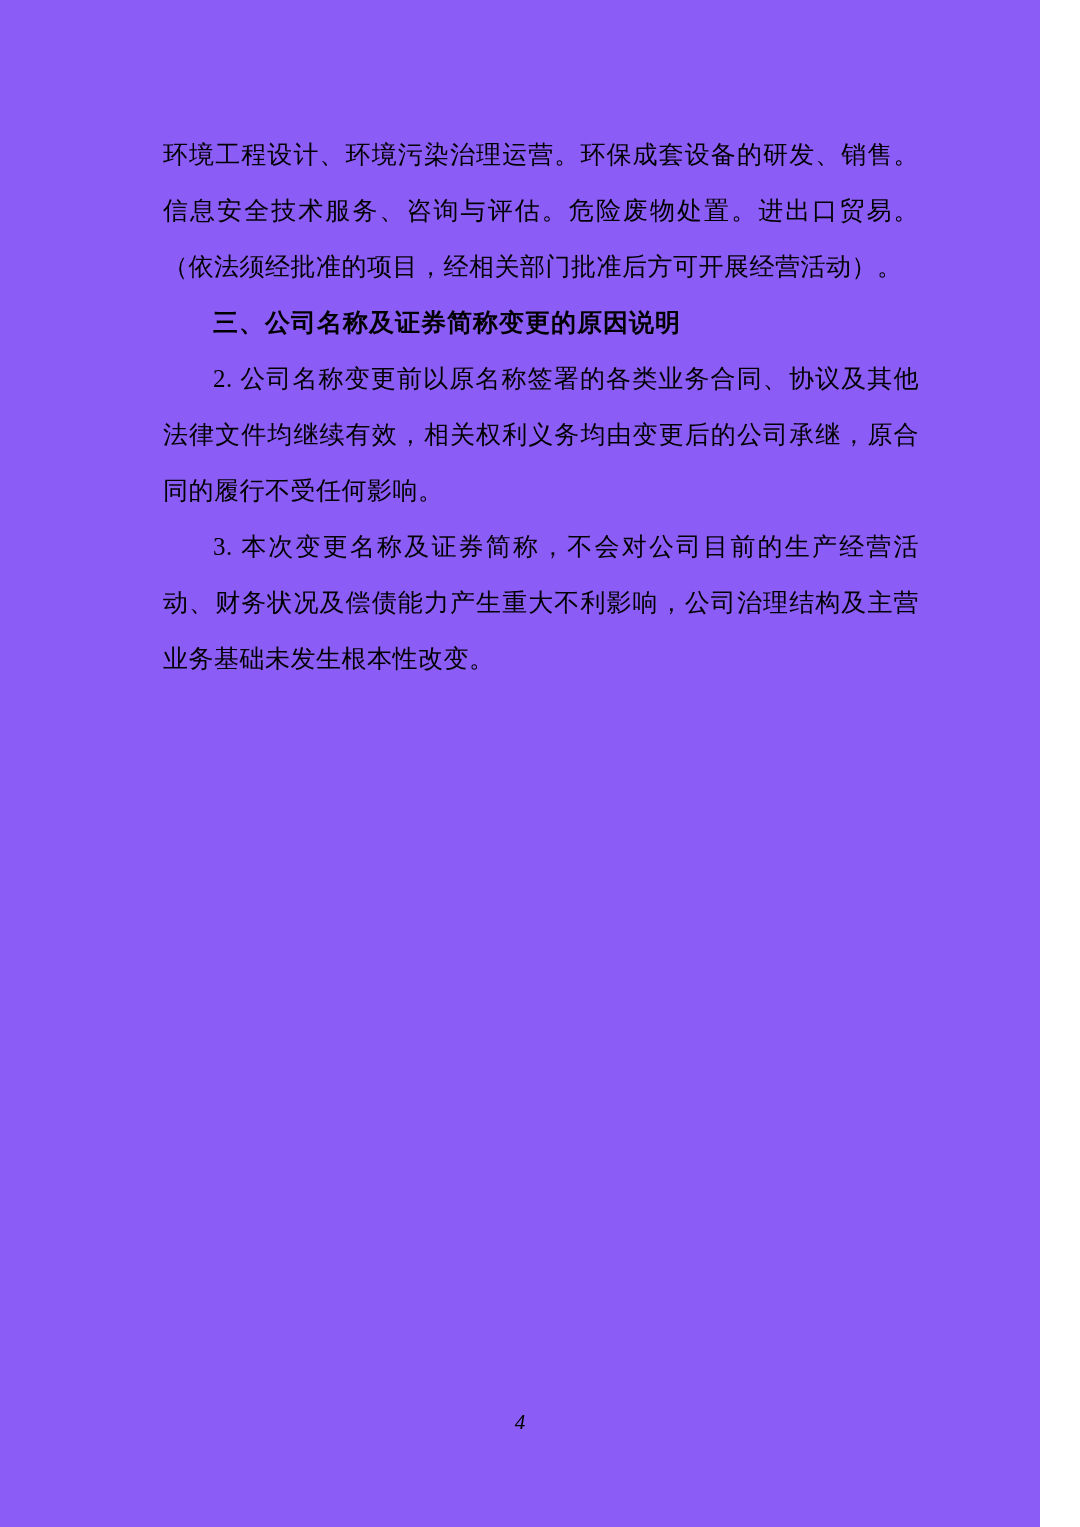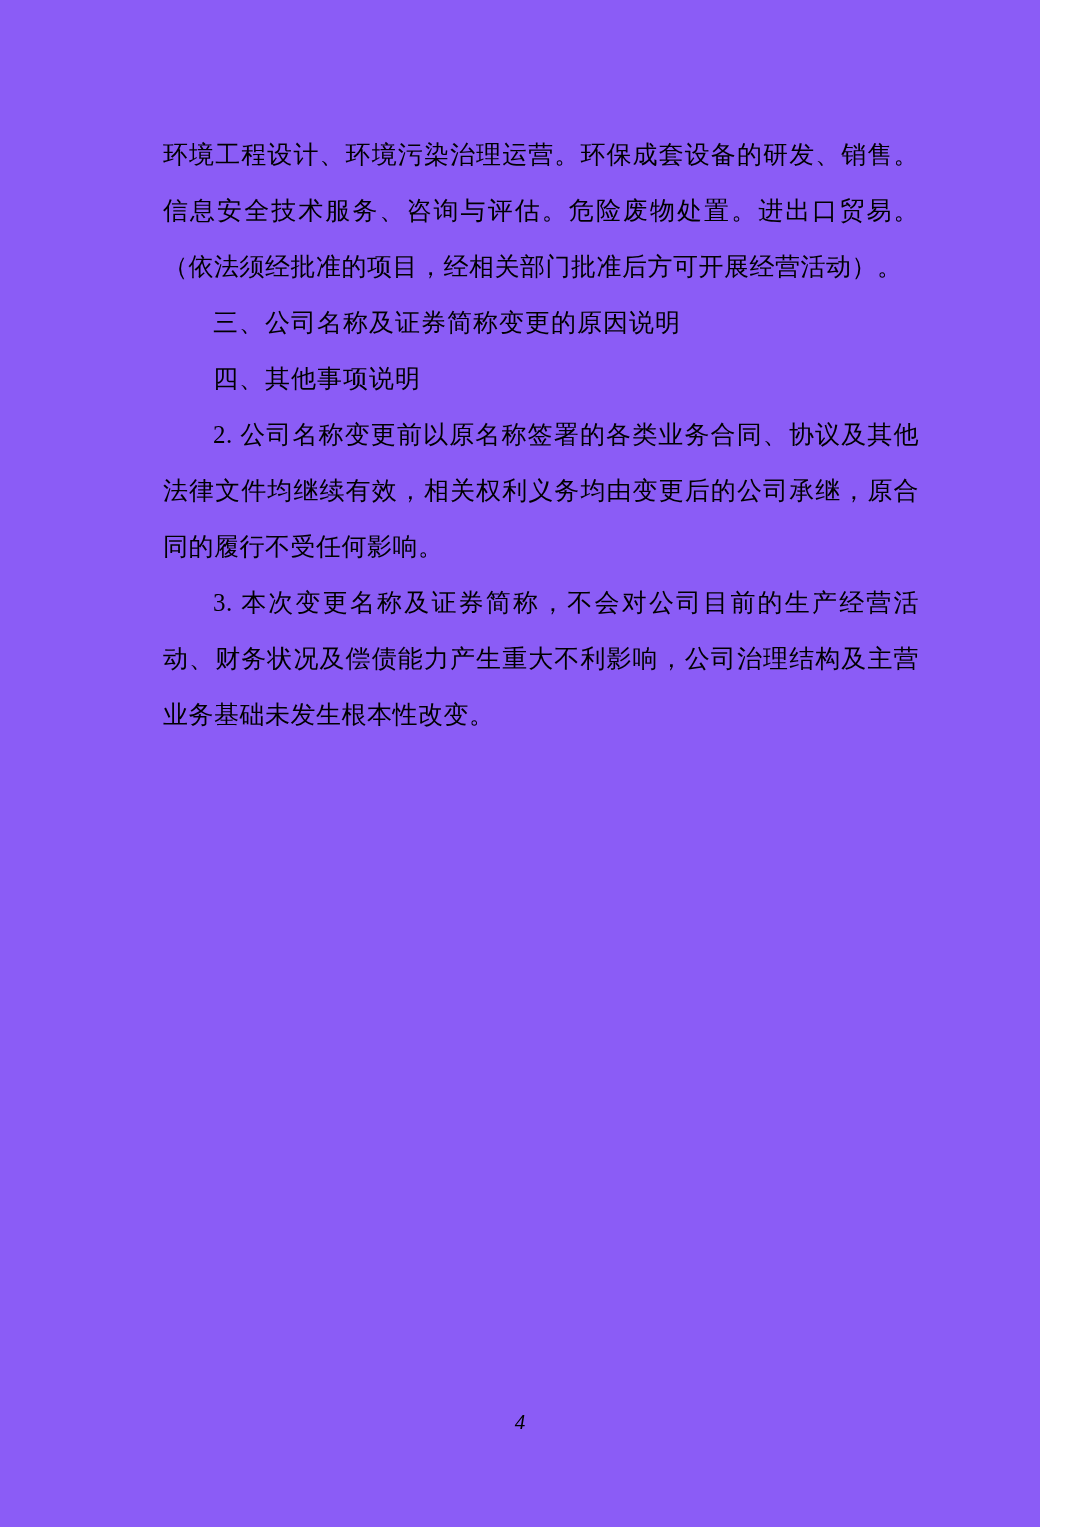--- a/index.html
+++ b/index.html
@@ -34,21 +34,21 @@
     font-family: "Liberation Serif", "DejaVu Serif", serif;
   }
   .doc-content p.body,
   .doc-content p.heading {
     text-indent: 2em;
   }
   .doc-content p.body-continuation {
     text-indent: 0;
   }
   .doc-content p.heading {
-    font-weight: normal;
+    font-weight: bold;
     text-align: left;
     letter-spacing: 1px;
   }
   .page-footer {
     position: absolute;
     left: 0;
     top: 1410px;
     width: 100%;
     text-align: center;
   }
@@ -60,20 +60,19 @@
   }
 </style>
 </head>
 <body>
 
 <div class="page">
   <div class="doc-content">
 
   <p class="body-continuation">环境工程设计、环境污染治理运营。环保成套设备的研发、销售。信息安全技术服务、咨询与评估。危险废物处置。进出口贸易。（依法须经批准的项目，经相关部门批准后方可开展经营活动）。</p>
       <p class="heading">三、公司名称及证券简称变更的原因说明</p>
-      <p class="heading">四、其他事项说明</p>
       <p class="body">2. 公司名称变更前以原名称签署的各类业务合同、协议及其他法律文件均继续有效，相关权利义务均由变更后的公司承继，原合同的履行不受任何影响。</p>
       <p class="body">3. 本次变更名称及证券简称，不会对公司目前的生产经营活动、财务状况及偿债能力产生重大不利影响，公司治理结构及主营业务基础未发生根本性改变。</p>
     </div>
   <div class="page-footer">
     <span class="page-number">4</span>
   </div>
 </div>
 
 </body></html>

